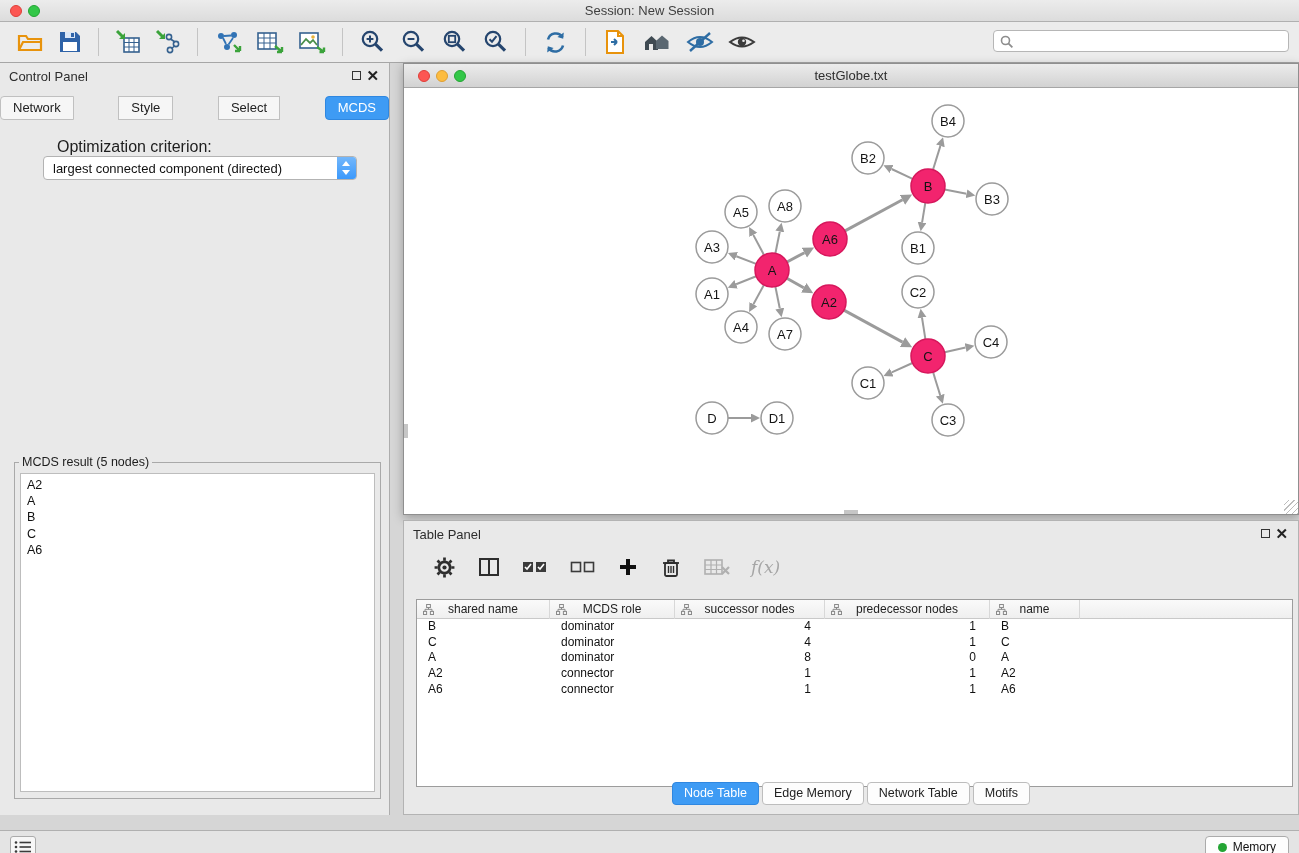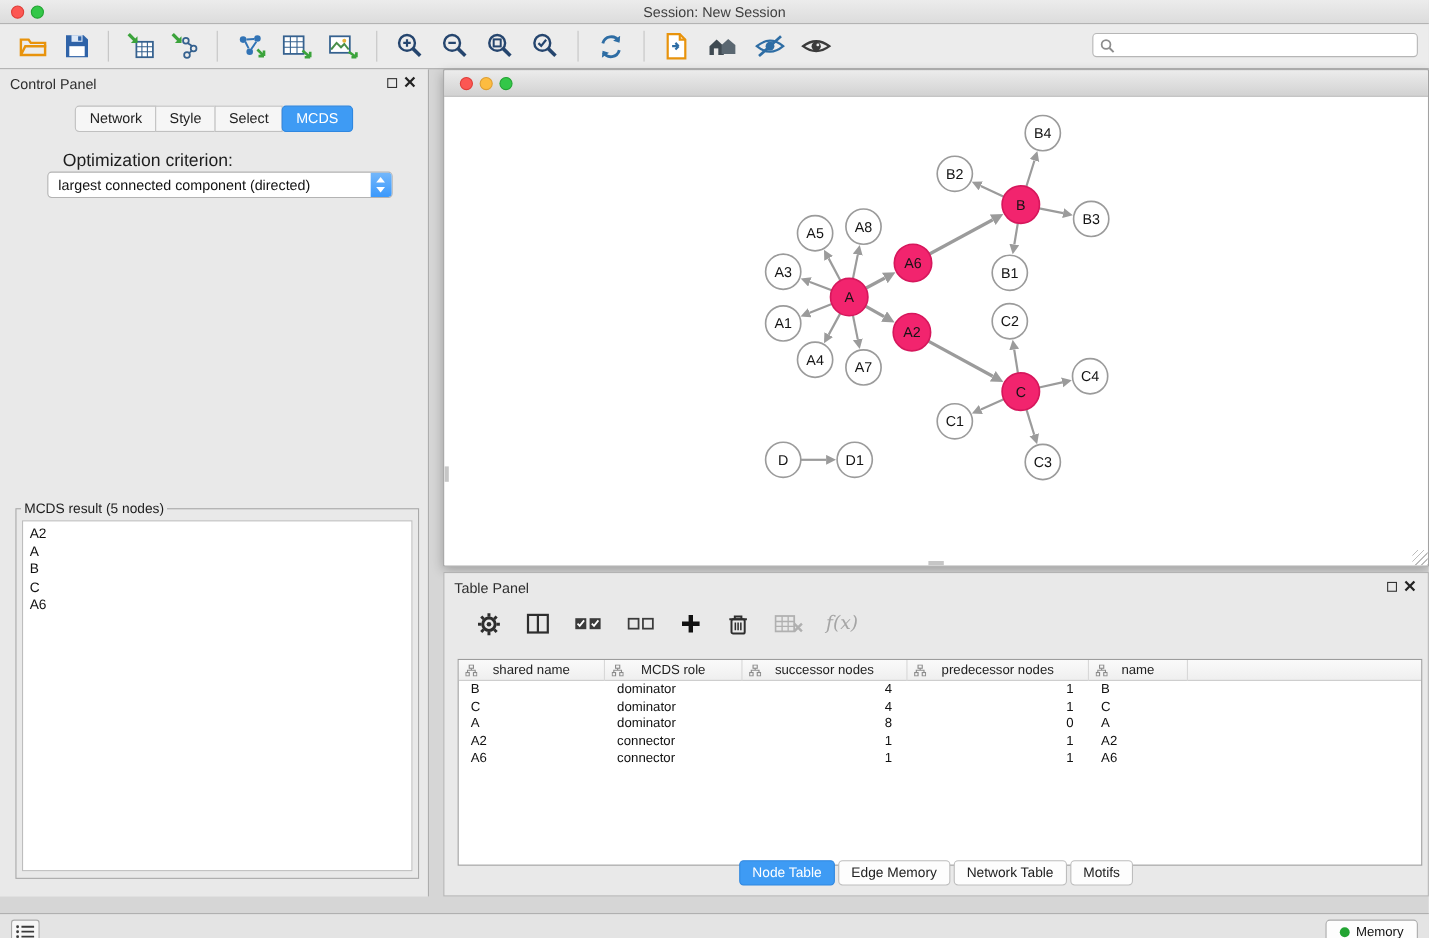--- a/index.html
+++ b/index.html
@@ -34,21 +34,21 @@
   .panel-header { position:relative; height:26px; font-size:13px; color:#2d2d2d; }
   .panel-header .ph-title { position:absolute; left:9px; top:6px; }
   .float-icon { position:absolute; right:28px; top:8px; width:9px; height:9px;
     border:1.5px solid #333; display:inline-block; cursor:pointer; }
   .close-icon { position:absolute; right:10px; top:4px; font-size:15px; font-weight:bold;
     color:#222; cursor:pointer; line-height:18px; }
 
   
   .control-panel { position:absolute; left:0; top:63px; width:390px; height:752px;
     background:#e9e9e9; border-right:1px solid #adadad; }
-  .cp-tabs { position:absolute; top:33px; left:0; right:0; display:flex; justify-content:center; }
+  .cp-tabs { position:absolute; top:33px; left:0; right:0; display:flex; justify-content:space-between; }
   .cp-tab { font-size:13px; color:#222; background:#f6f6f6; border:1px solid #c0c0c0;
     padding:3px 12px 4px; margin-left:-1px; cursor:pointer; }
   .cp-tab:first-child { border-radius:4px 0 0 4px; margin-left:0; }
   .cp-tab.active { background:#3e9bf4; border-color:#2f87e0; color:#fff; border-radius:4px; }
   .opt-label { position:absolute; top:75px; left:57px; font-size:16px; color:#1d1d1d; }
   .dropdown { position:absolute; top:93px; left:43px; width:314px; height:24px;
     background:#fff; border:1px solid #b3b3b3; border-radius:4px; cursor:pointer; }
   .dd-value { position:absolute; left:9px; top:4px; font-size:13px; color:#111; white-space:nowrap; }
   .dd-stepper { position:absolute; right:0; top:0; width:19px; height:22px;
     background:linear-gradient(#73b7fb,#3b99fc); border-radius:0 3px 3px 0; }
@@ -301,20 +301,21 @@
           <div class="result-item">A6</div>
         </div>
     </fieldset>
   </div>
 
   <div class="network-window">
     <div class="net-titlebar">
       <span class="tl red"></span>
       <span class="tl yellow"></span>
       <span class="tl green"></span>
+      <div class="net-title">testGlobe.txt</div>
     </div>
     <div class="net-canvas">
       <svg class="graph" id="graph-svg" width="894" height="426" viewBox="0 0 894 426">
         <defs>
           <marker id="arrowSmall" markerUnits="userSpaceOnUse" markerWidth="10" markerHeight="10" refX="0" refY="4.5" orient="auto">
             <path d="M0,0 L9,4.5 L0,9 Z" fill="#9b9b9b"></path>
           </marker>
           <marker id="arrowBig" markerUnits="userSpaceOnUse" markerWidth="12" markerHeight="12" refX="0" refY="5.5" orient="auto">
             <path d="M0,0 L11,5.5 L0,11 Z" fill="#9b9b9b"></path>
           </marker>

